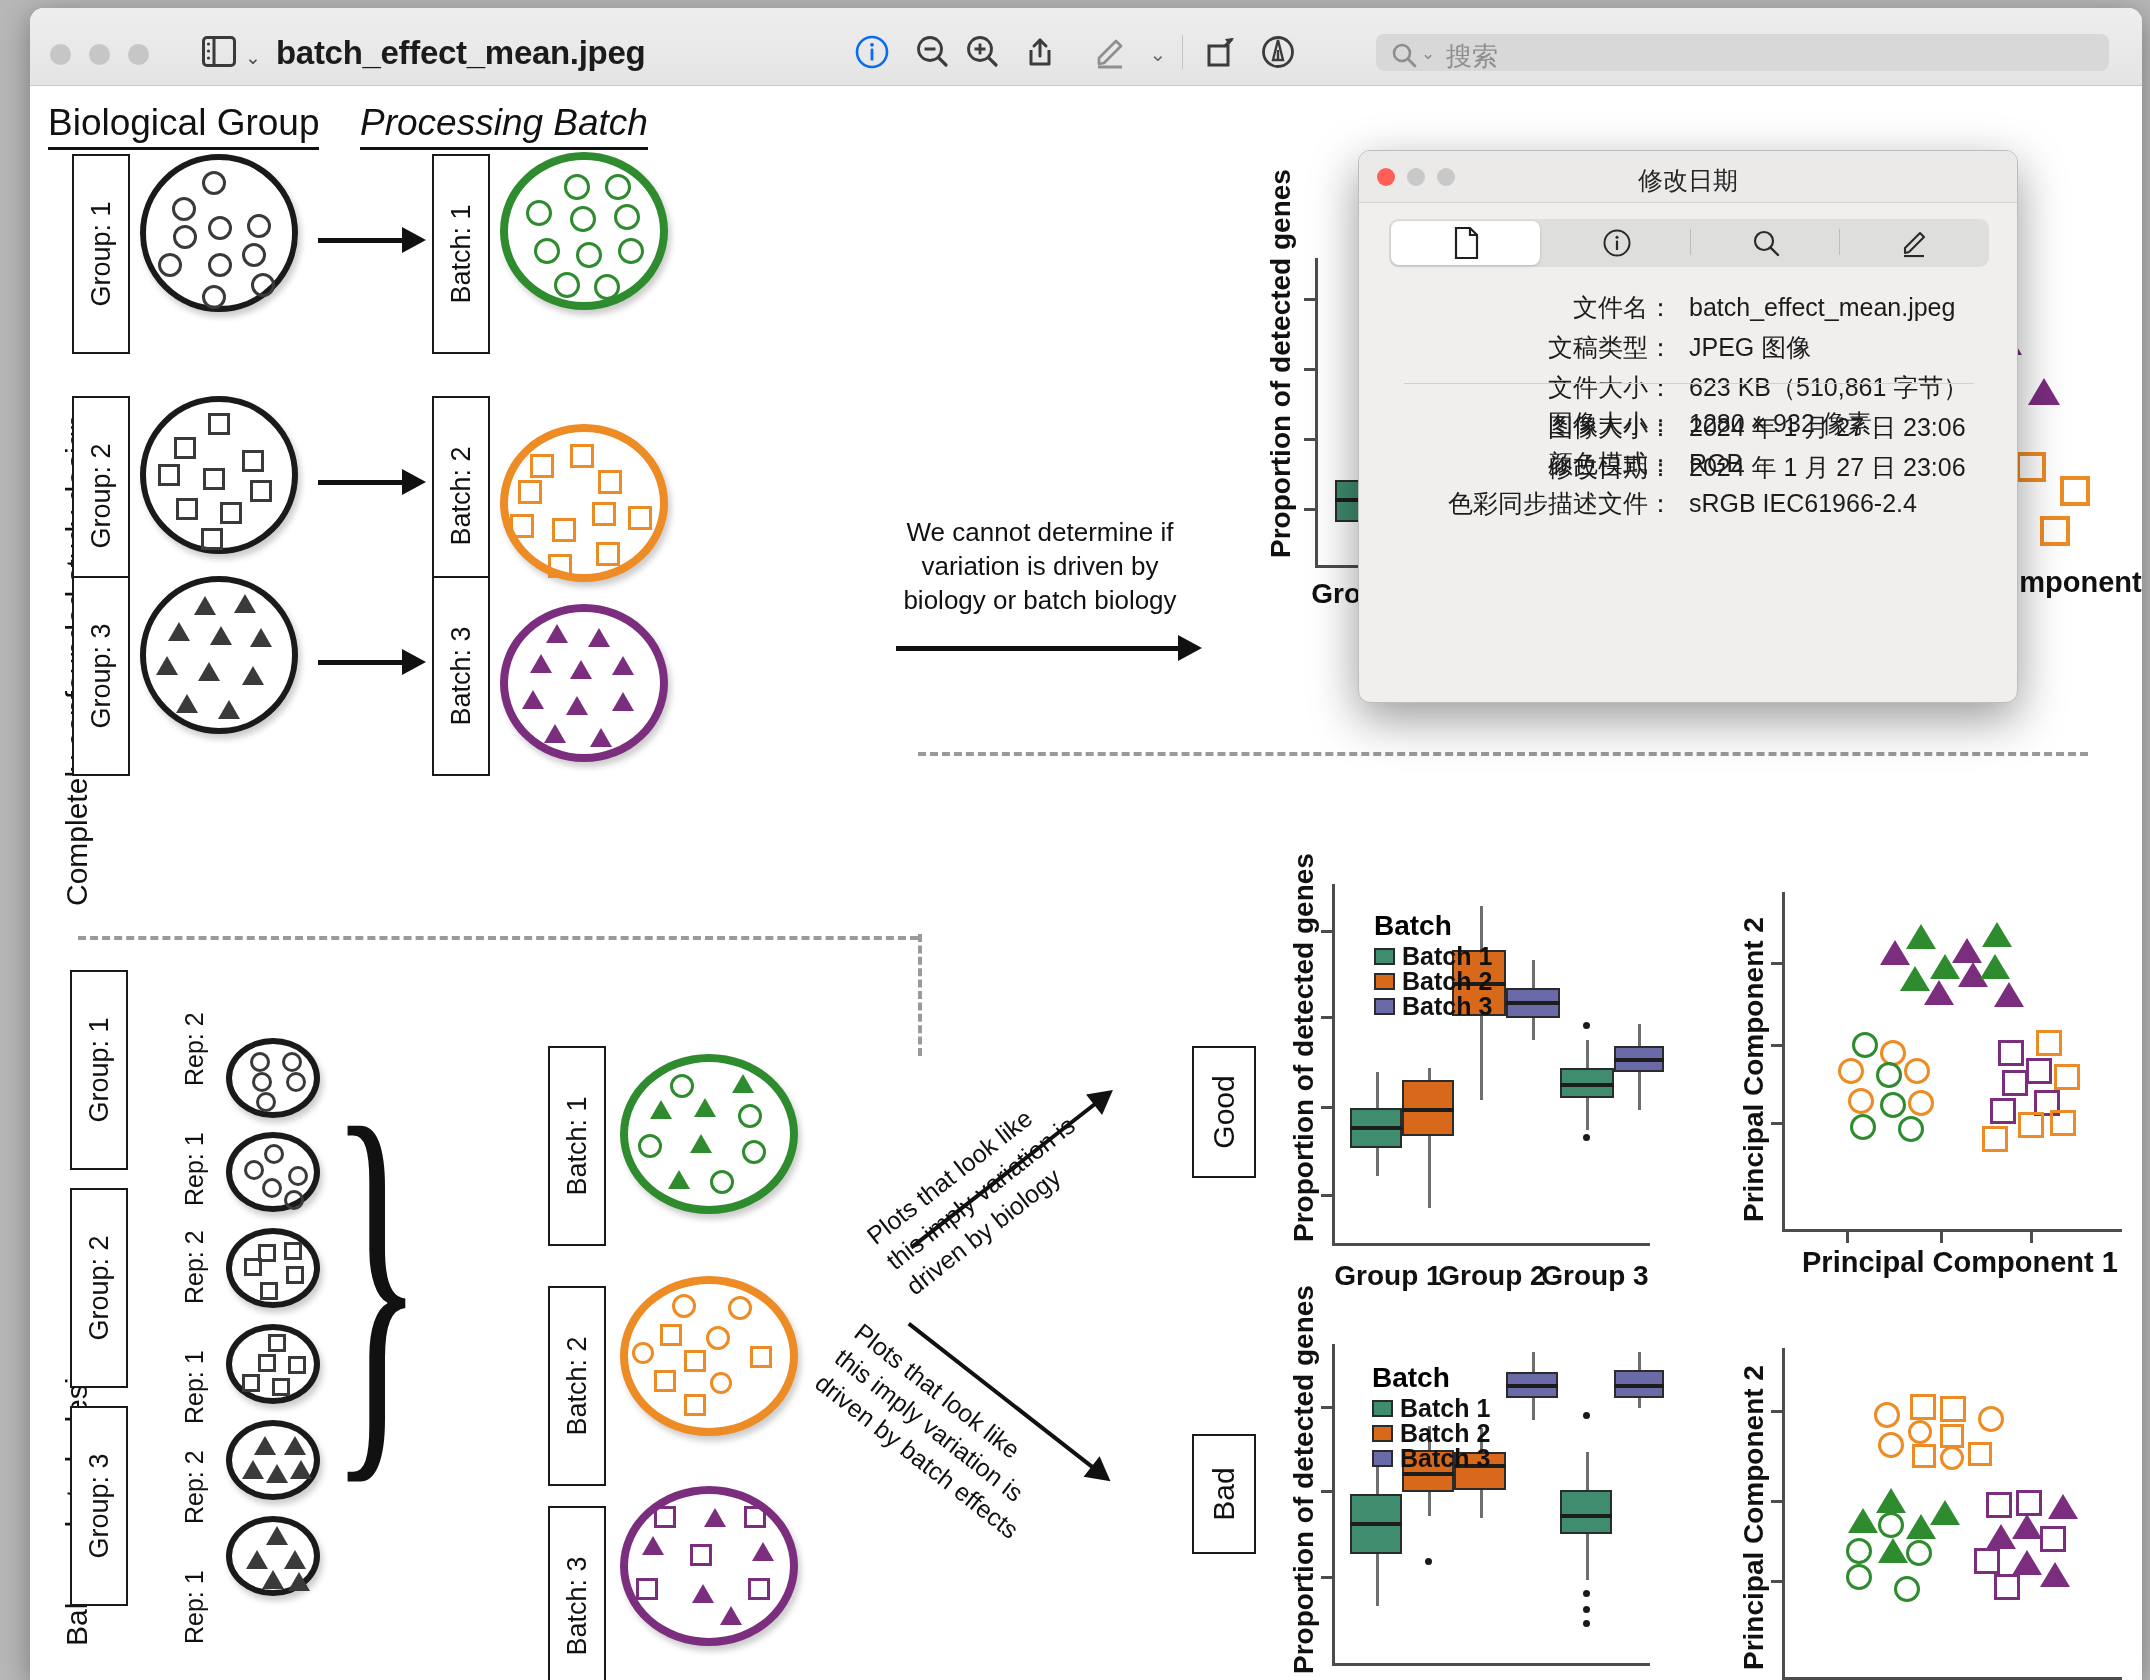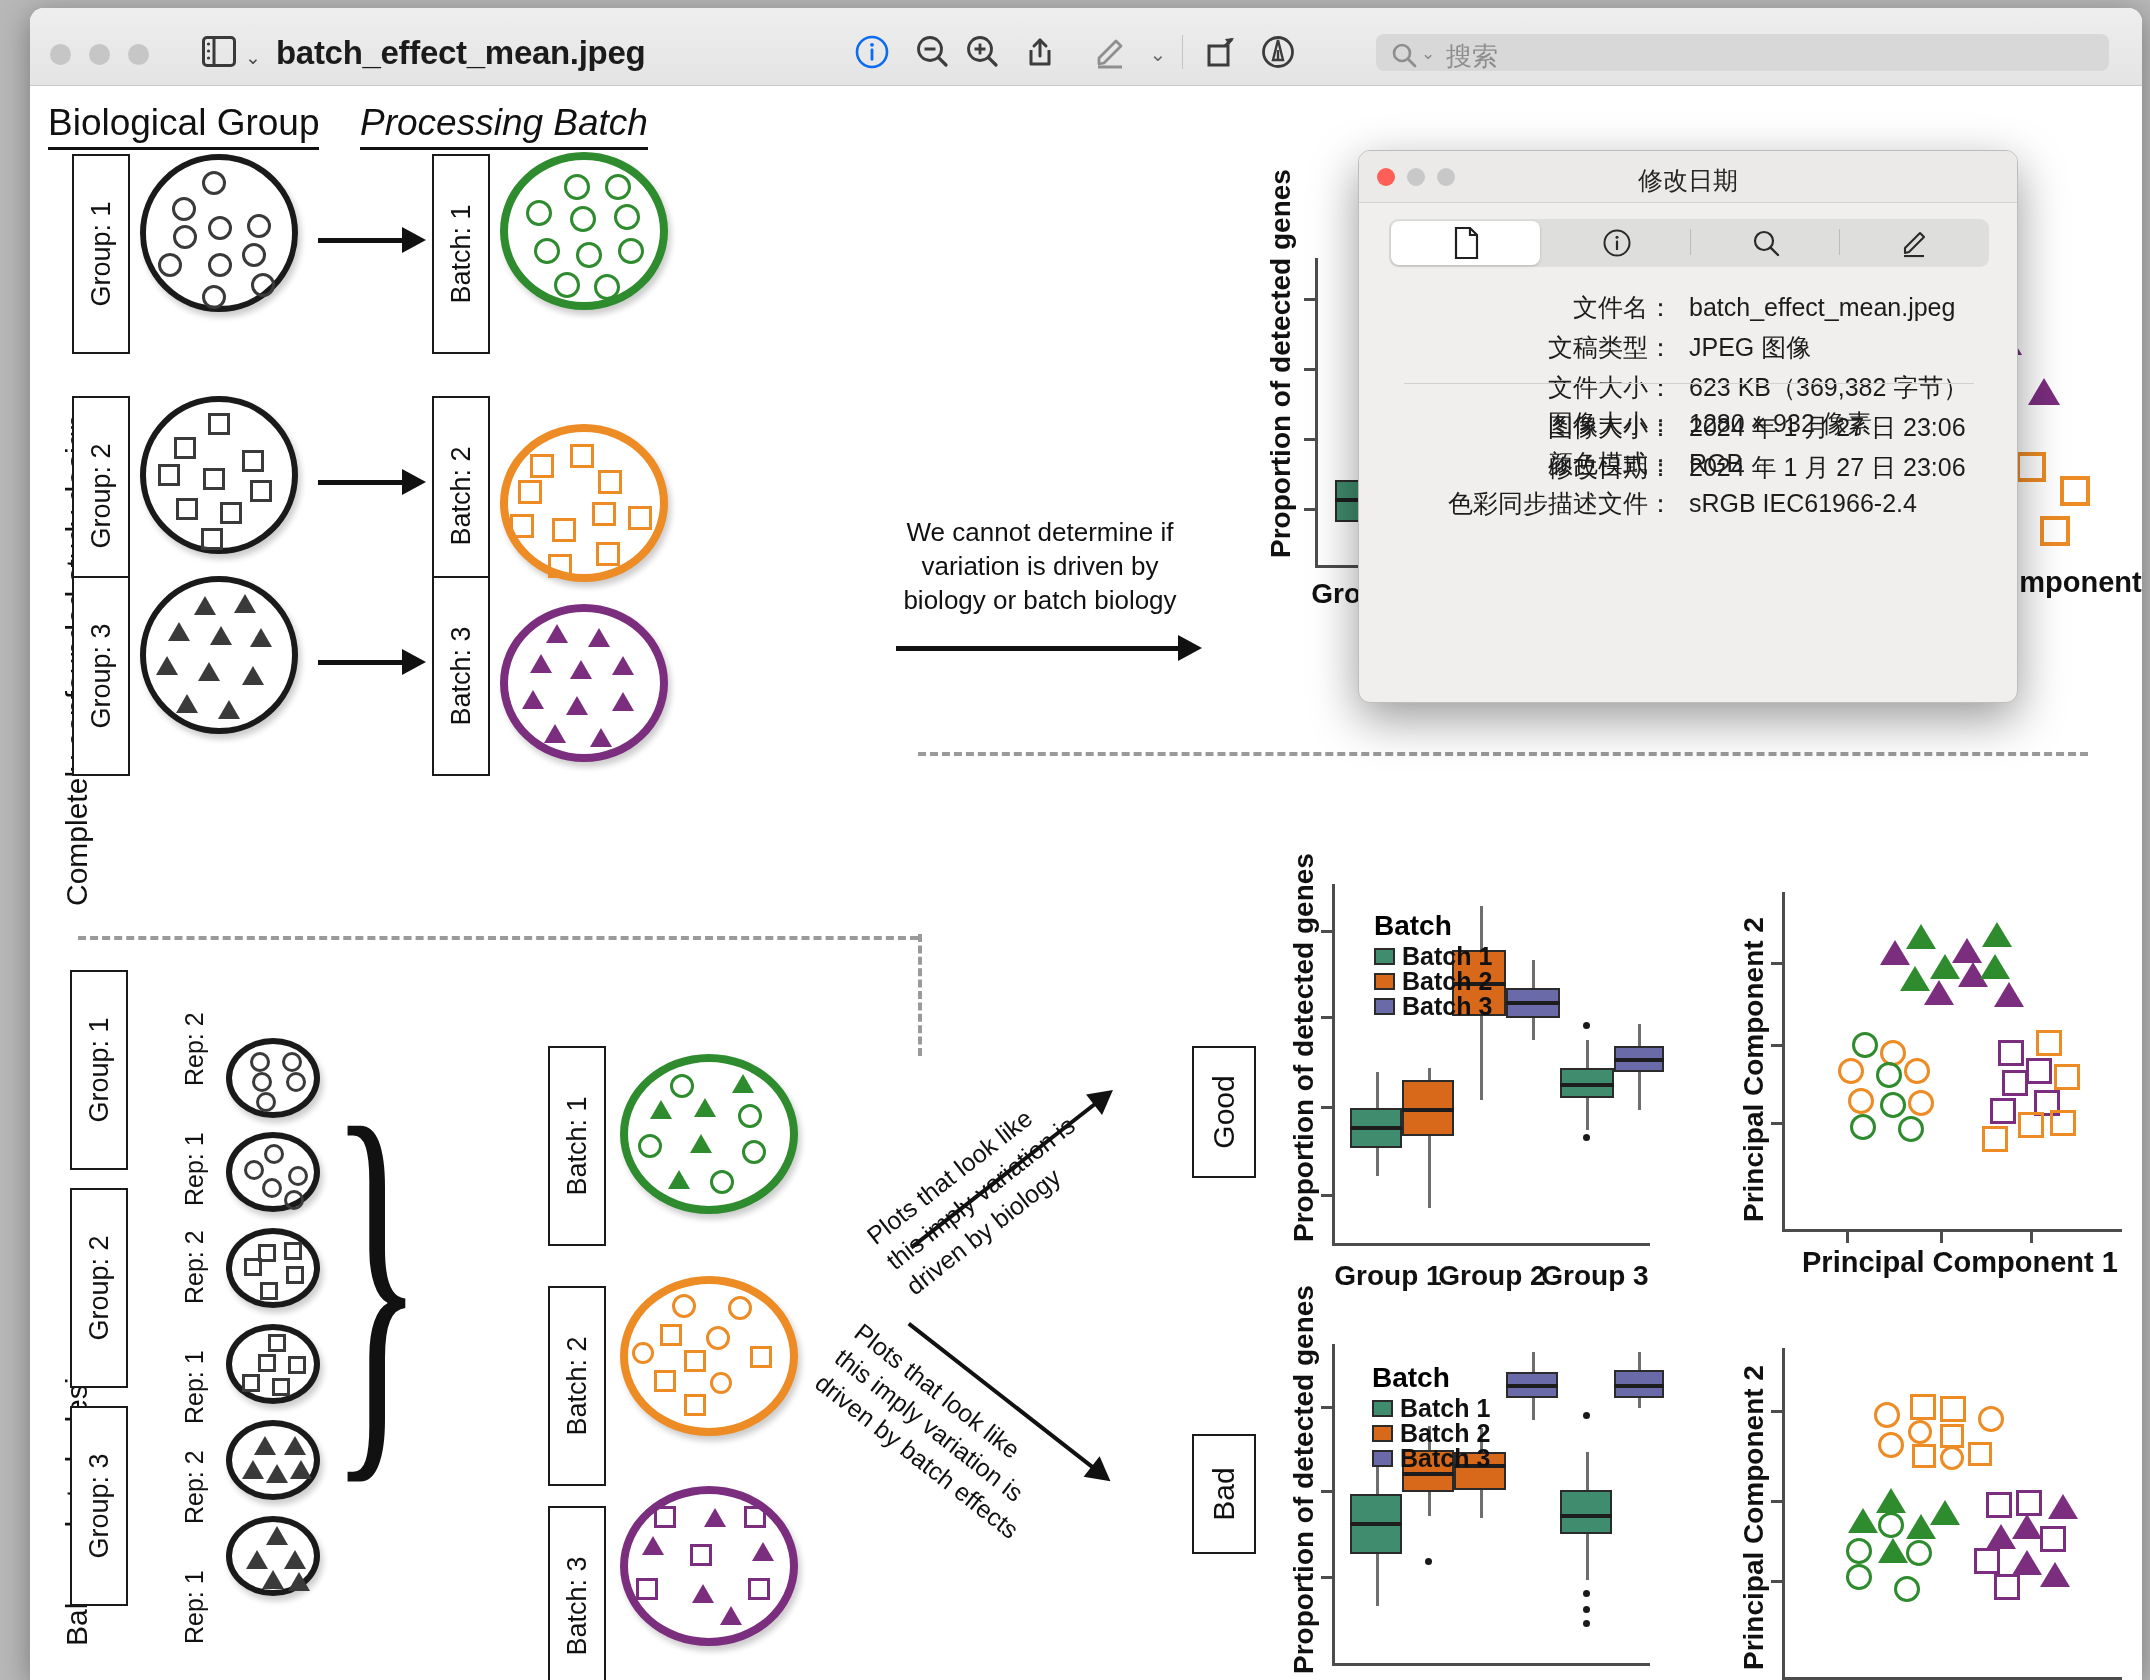--- a/index.html
+++ b/index.html
@@ -767,21 +767,21 @@
       <div class="irow">
         <div class="ik">文件名：</div>
         <div class="iv">batch_effect_mean.jpeg</div>
         </div>
       <div class="irow">
         <div class="ik">文稿类型：</div>
         <div class="iv">JPEG 图像</div>
         </div>
       <div class="irow">
         <div class="ik">文件大小：</div>
-        <div class="iv">623 KB（369,382 字节）</div>
+        <div class="iv">623 KB（510,861 字节）</div>
         </div>
       <div class="irow">
         <div class="ik">图像大小：</div>
         <div class="iv">2024 年 1 月 27 日 23:06</div>
         </div>
       <div class="irow">
         <div class="ik">修改日期：</div>
         <div class="iv">2024 年 1 月 27 日 23:06</div>
         </div>
     </div>

